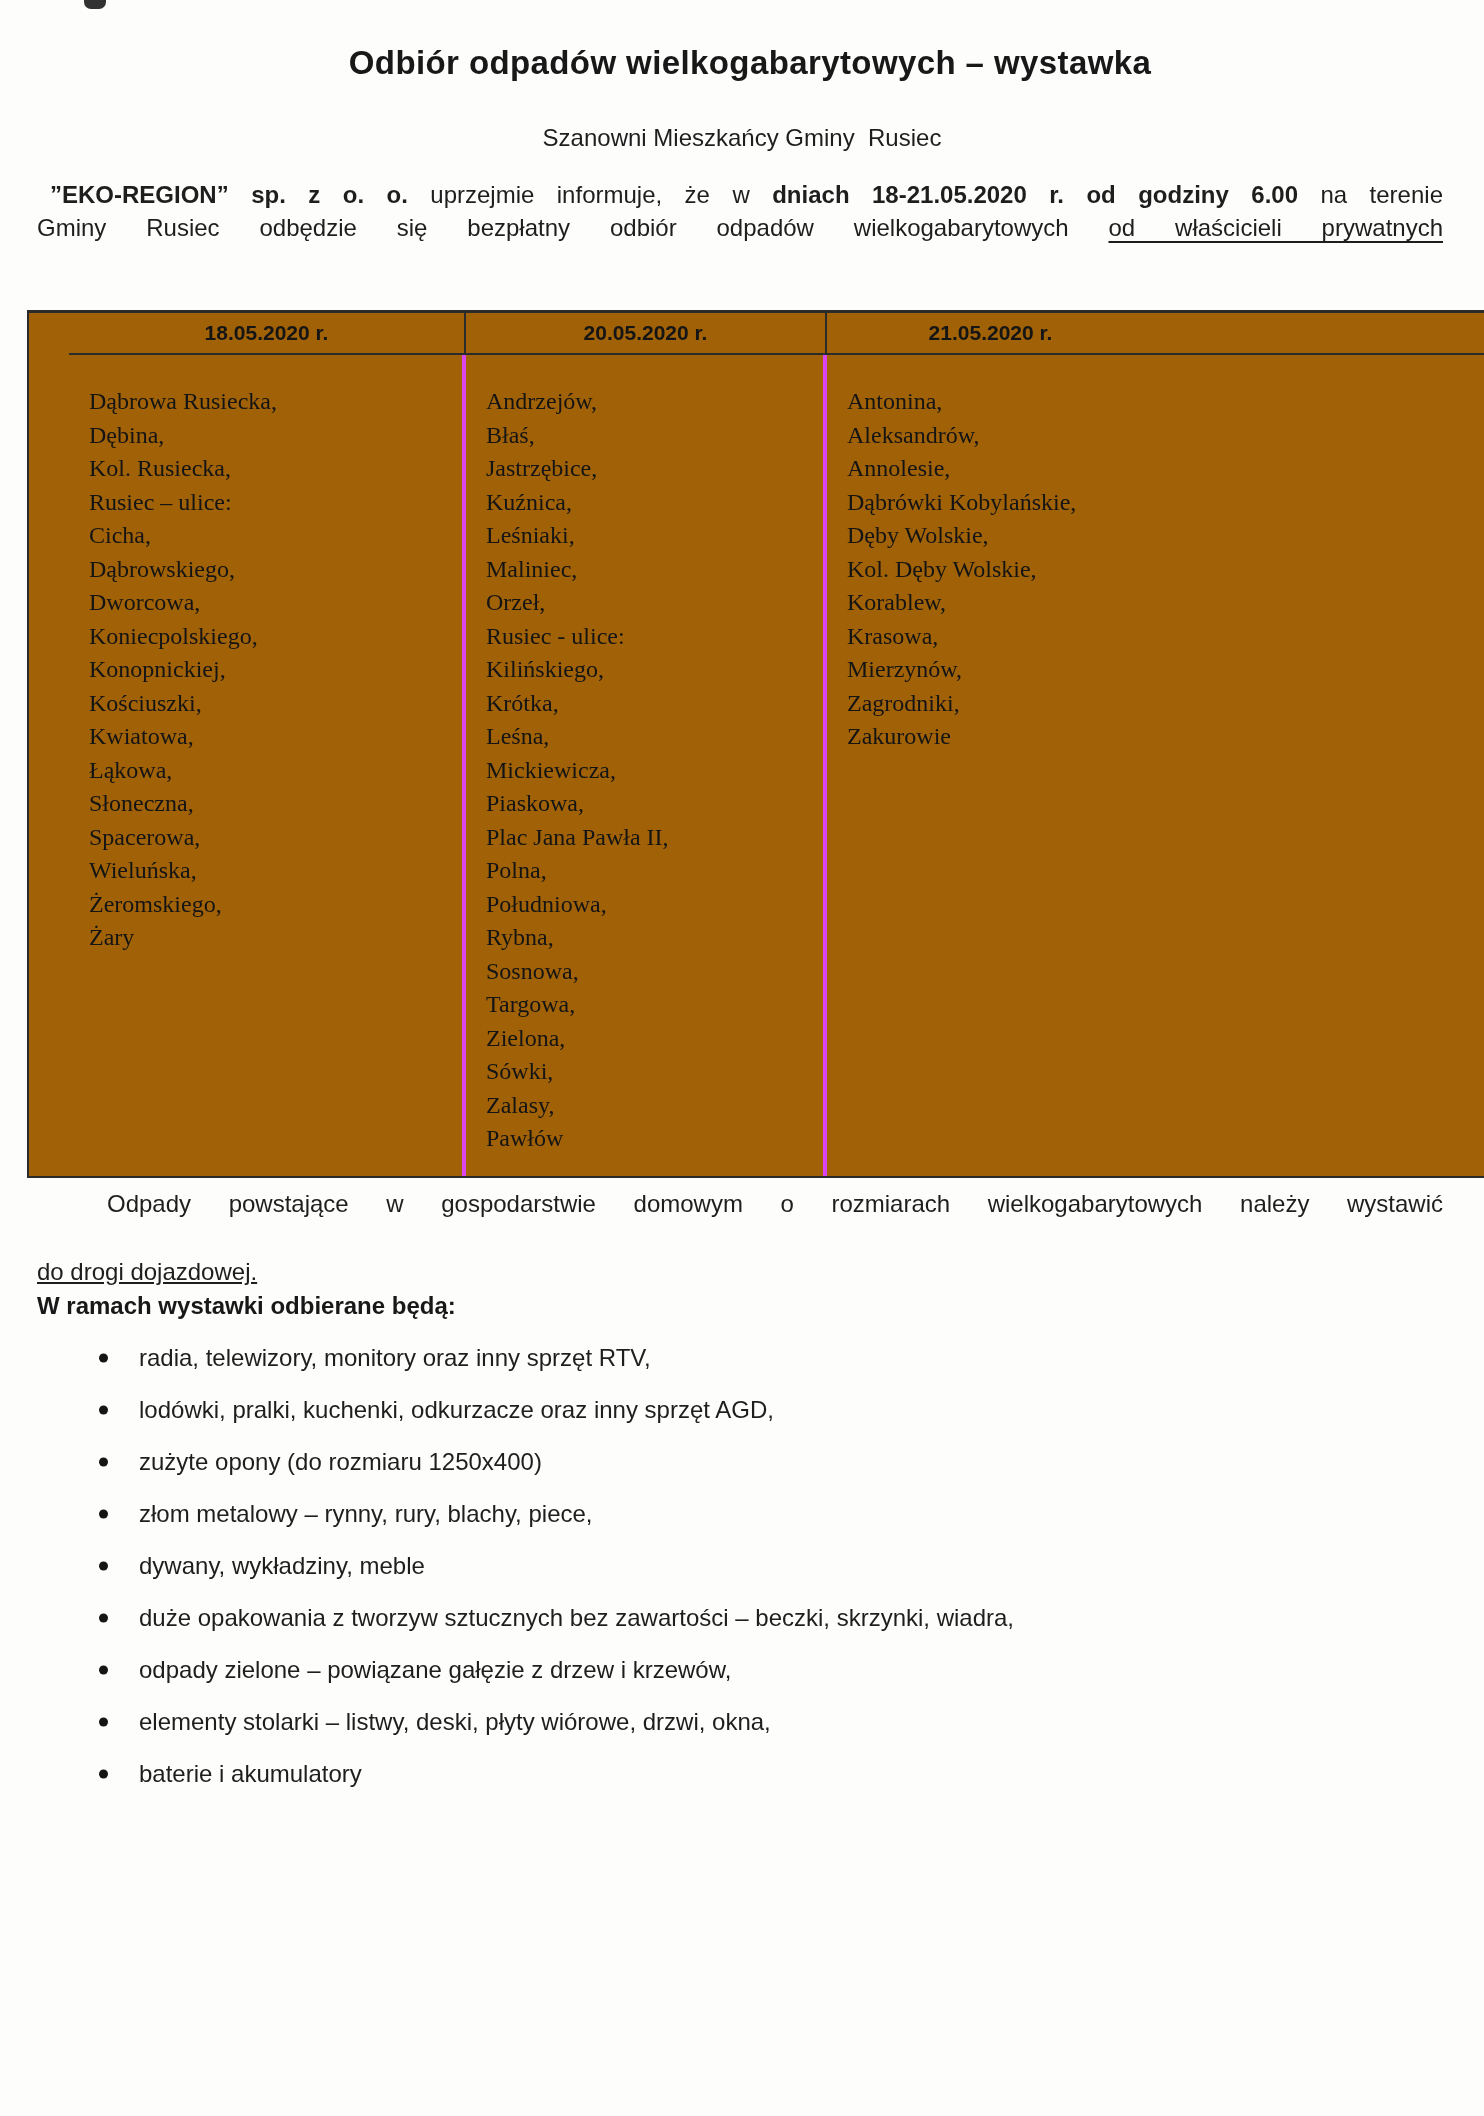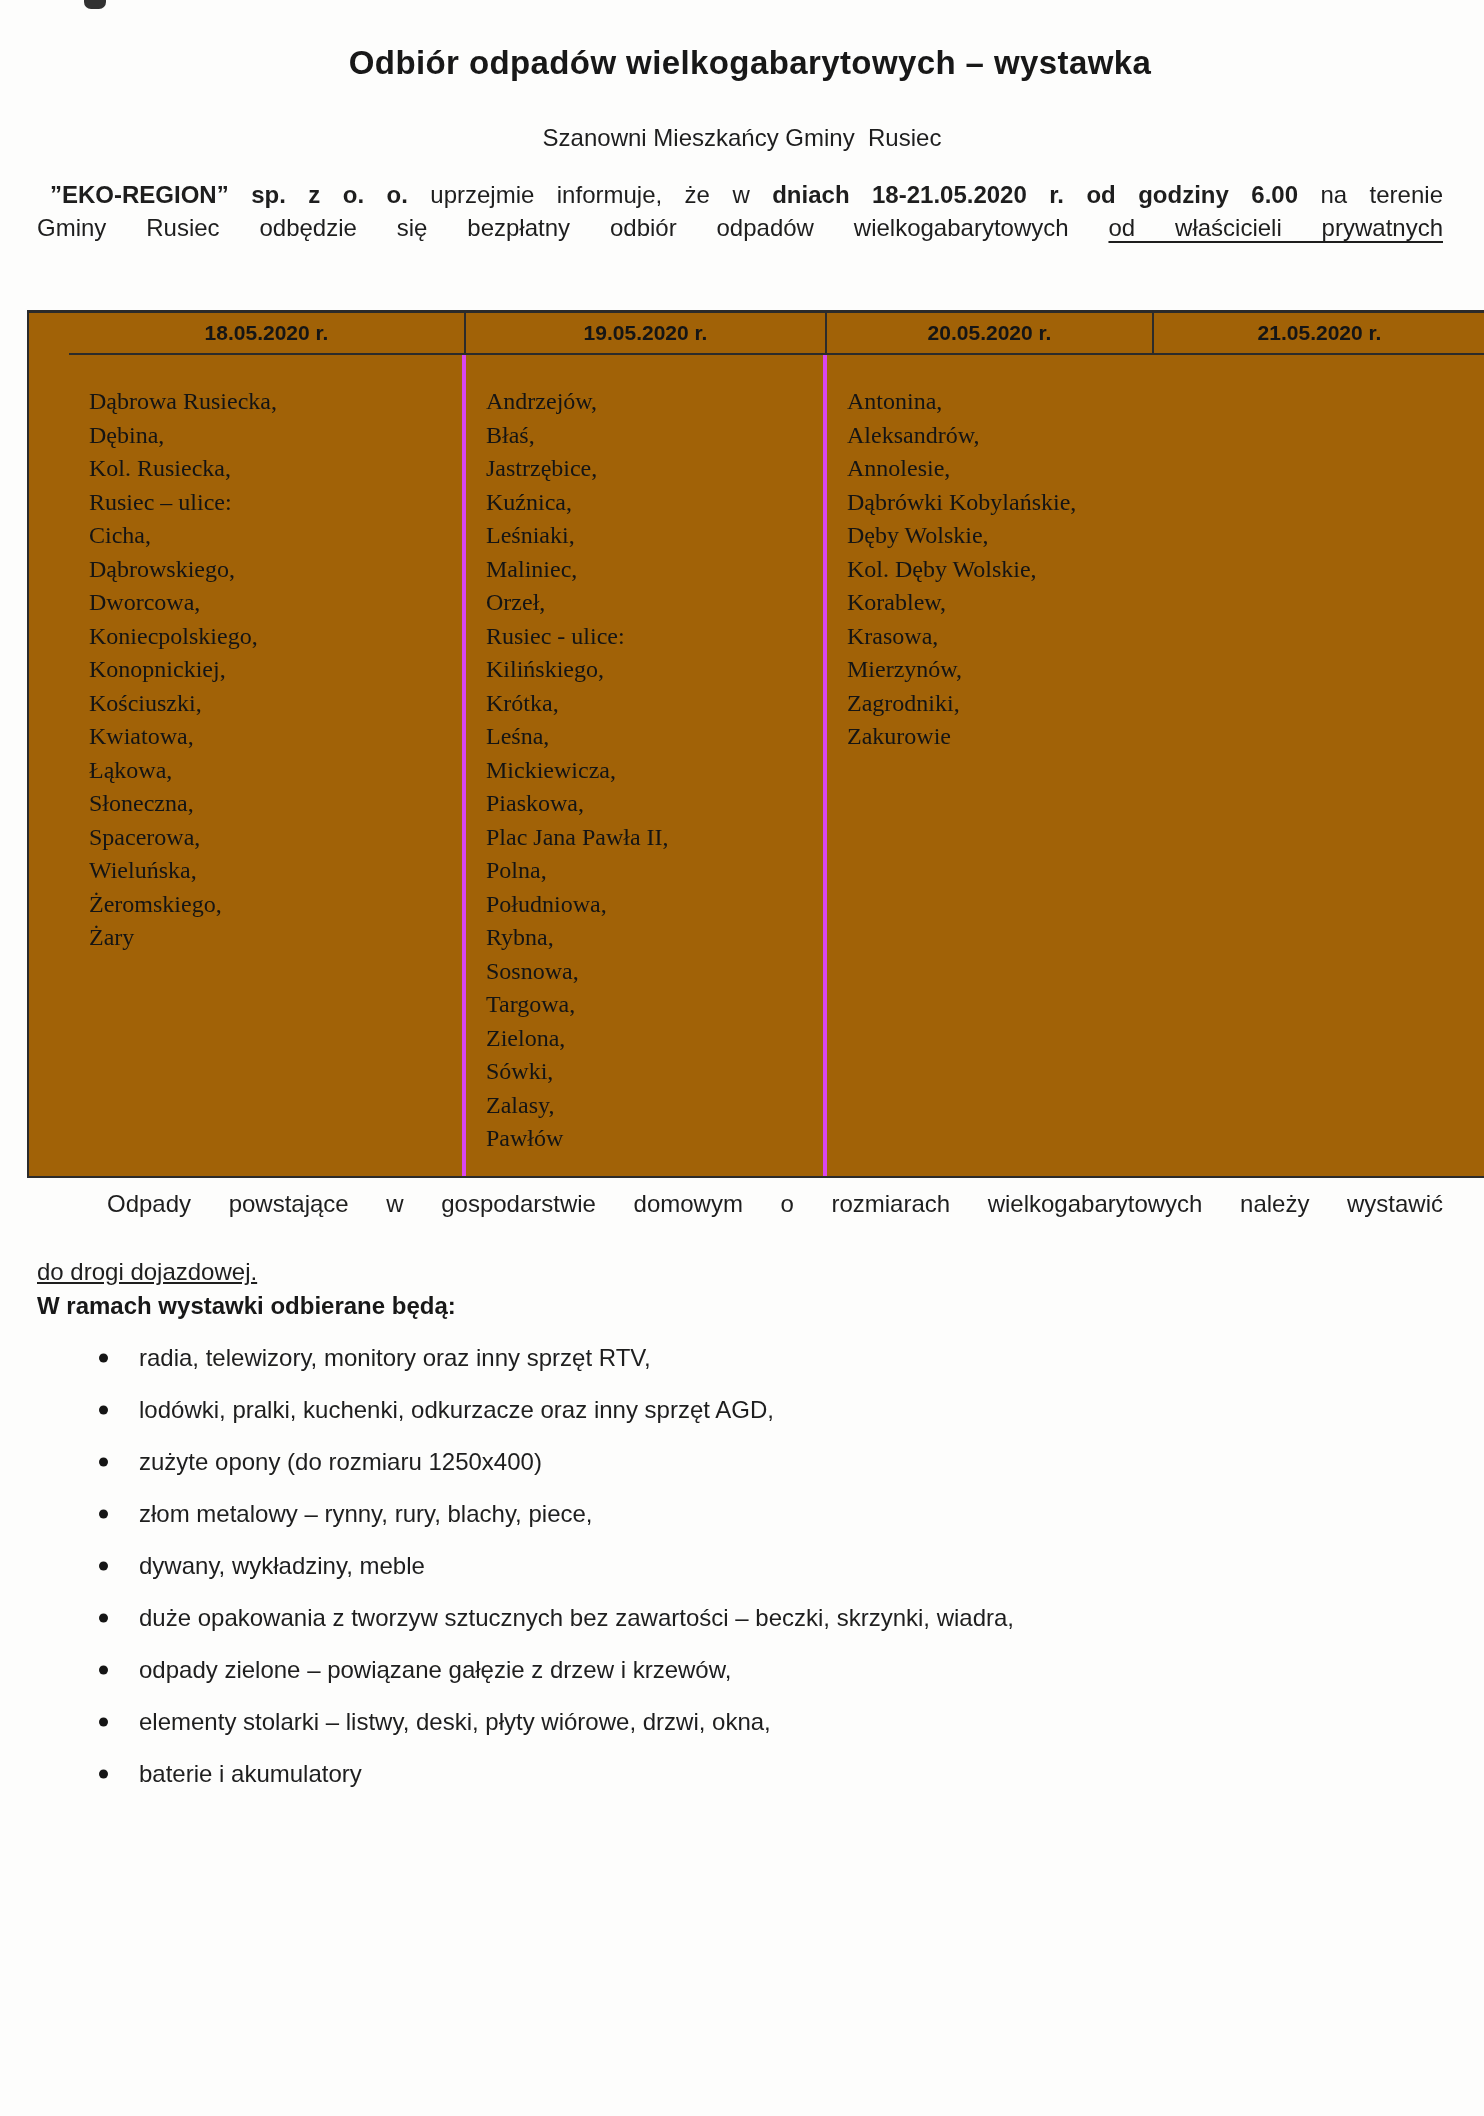--- a/index.html
+++ b/index.html
@@ -112,21 +112,20 @@
   <div class="salutation">Szanowni Mieszkańcy Gminy  Rusiec</div>
 
   <div class="intro">
     <div class="iline just indent1"><span class="b">”EKO-REGION” sp. z o. o.</span><span> uprzejmie informuje, że w </span><span class="b">dniach 18-21.05.2020 r. od godziny 6.00</span><span> na terenie</span></div>
     <div class="iline just"><span>Gminy Rusiec odbędzie się bezpłatny odbiór odpadów wielkogabarytowych </span><span class="u">od właścicieli prywatnych</span></div>
   </div>
 
   <div class="gtable">
     <div class="thead">
       <div class="th">18.05.2020 r.</div>
-      <div class="th">19.05.2020 r.</div>
       <div class="th">20.05.2020 r.</div>
       <div class="th">21.05.2020 r.</div>
     </div>
     <div class="tbody">
       <div class="td">
           <div class="cell-line">Dąbrowa Rusiecka,</div>
           <div class="cell-line">Dębina,</div>
           <div class="cell-line">Kol. Rusiecka,</div>
           <div class="cell-line">Rusiec – ulice:</div>
           <div class="cell-line">Cicha,</div>

